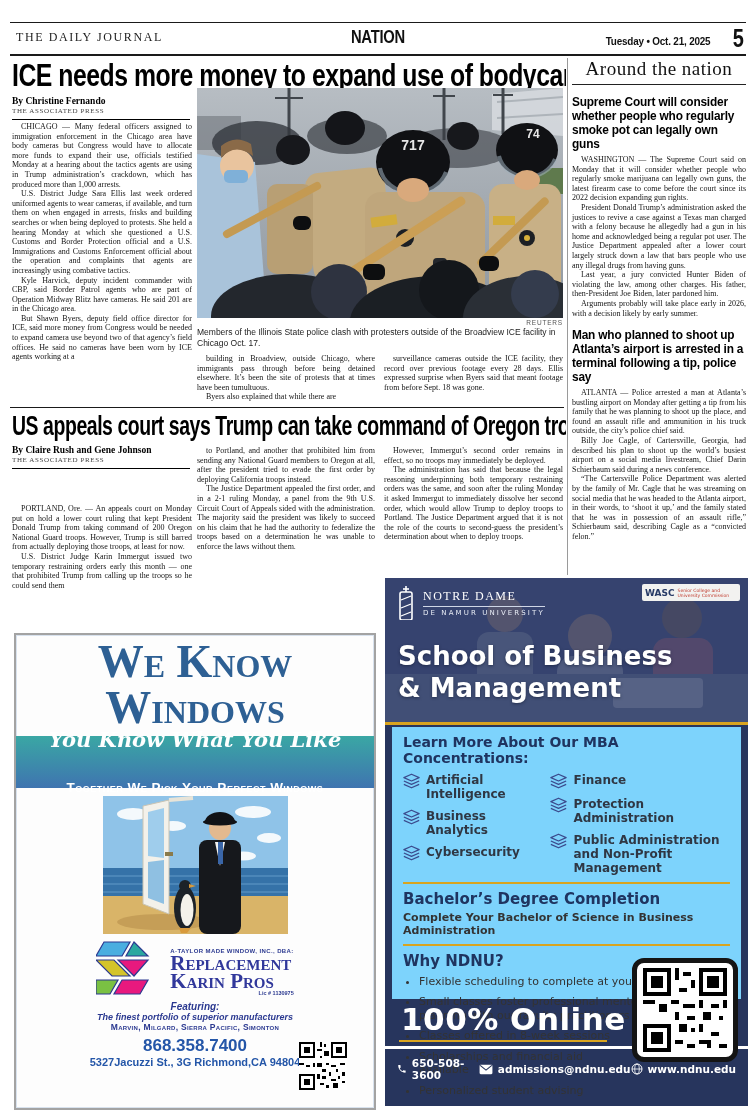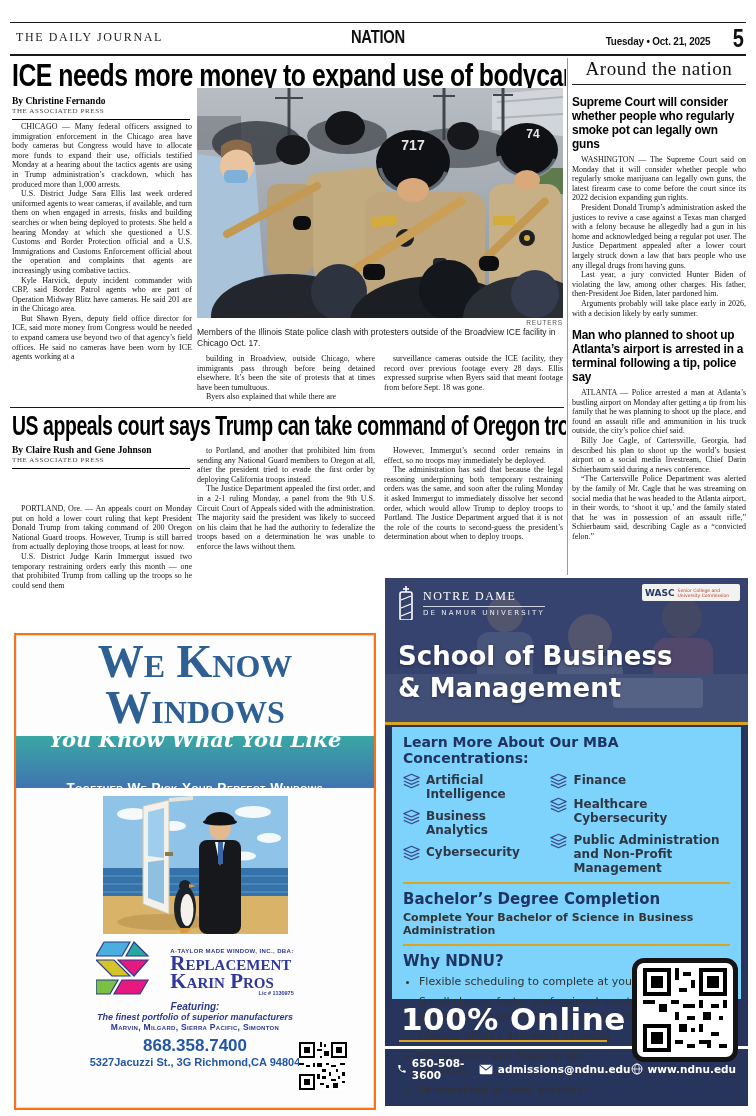--- a/index.html
+++ b/index.html
@@ -30,21 +30,21 @@
   
   .rail{position:absolute;left:572px;top:58px;width:174px;}
   .rail-title{font:19px "Liberation Serif",serif;letter-spacing:.5px;text-align:center;color:#111;}
   .rail-title-rule{height:1px;background:#222;margin-top:4px;}
   .rail-head{font-family:"Liberation Sans",sans-serif;font-weight:bold;font-size:12.5px;line-height:14px;
              letter-spacing:-.2px;color:#000;display:inline-block;transform:scaleX(.95);transform-origin:left;width:183px;
              margin:10px 0 4px 0;}
   .rail .ncol{width:174px;}
   
   .ad-win{position:absolute;left:14px;top:633px;width:358px;height:473px;background:#fdfdfd;
-          border:2px solid #f97316;box-shadow:inset 0 0 0 1px #d8e2ee;text-align:center;
+          border:2px solid #a3a3a3;box-shadow:inset 0 0 0 1px #d8e2ee;text-align:center;
           font-family:"Liberation Sans",sans-serif;}
   .win-big{font-family:"Liberation Serif",serif;font-variant:small-caps;font-weight:bold;
            font-size:46px;line-height:46px;color:#2e6094;}
   .win-band{margin-top:5px;height:52px;background:linear-gradient(180deg,#3aa7a4,#3f74b0);
             color:#fff;display:flex;flex-direction:column;justify-content:center;gap:28px;}
   .win-script{font-family:"DejaVu Serif",cursive;font-style:italic;font-weight:bold;font-size:21px;line-height:24px;}
   .win-caps{font-variant:small-caps;font-weight:bold;font-size:13.5px;line-height:16px;letter-spacing:.5px;}
   .win-logo-row{display:flex;justify-content:center;align-items:flex-end;gap:20px;margin-top:6px;}
   .win-logo-text{text-align:left;color:#31389b;}
   .win-dba{font-size:6px;font-weight:bold;letter-spacing:.4px;color:#2b3990;}
@@ -476,21 +476,21 @@
             <span>Finance</span>
           </div>
             <div class="conc-item">
             <svg width="17" height="16" viewBox="0 0 20 18">
               <g fill="none" stroke="#3b4a8c" stroke-width="1.4" stroke-linejoin="round">
                 <polygon points="10,1 19,5 10,9 1,5"></polygon>
                 <polyline points="1,9 10,13 19,9"></polyline>
                 <polyline points="1,13 10,17 19,13"></polyline>
               </g>
             </svg>
-            <span>Healthcare Cybersecurity</span>
+            <span>Protection Administration</span>
           </div>
             <div class="conc-item">
             <svg width="17" height="16" viewBox="0 0 20 18">
               <g fill="none" stroke="#3b4a8c" stroke-width="1.4" stroke-linejoin="round">
                 <polygon points="10,1 19,5 10,9 1,5"></polygon>
                 <polyline points="1,9 10,13 19,9"></polyline>
                 <polyline points="1,13 10,17 19,13"></polyline>
               </g>
             </svg>
             <span>Public Administration and Non-Profit Management</span>

